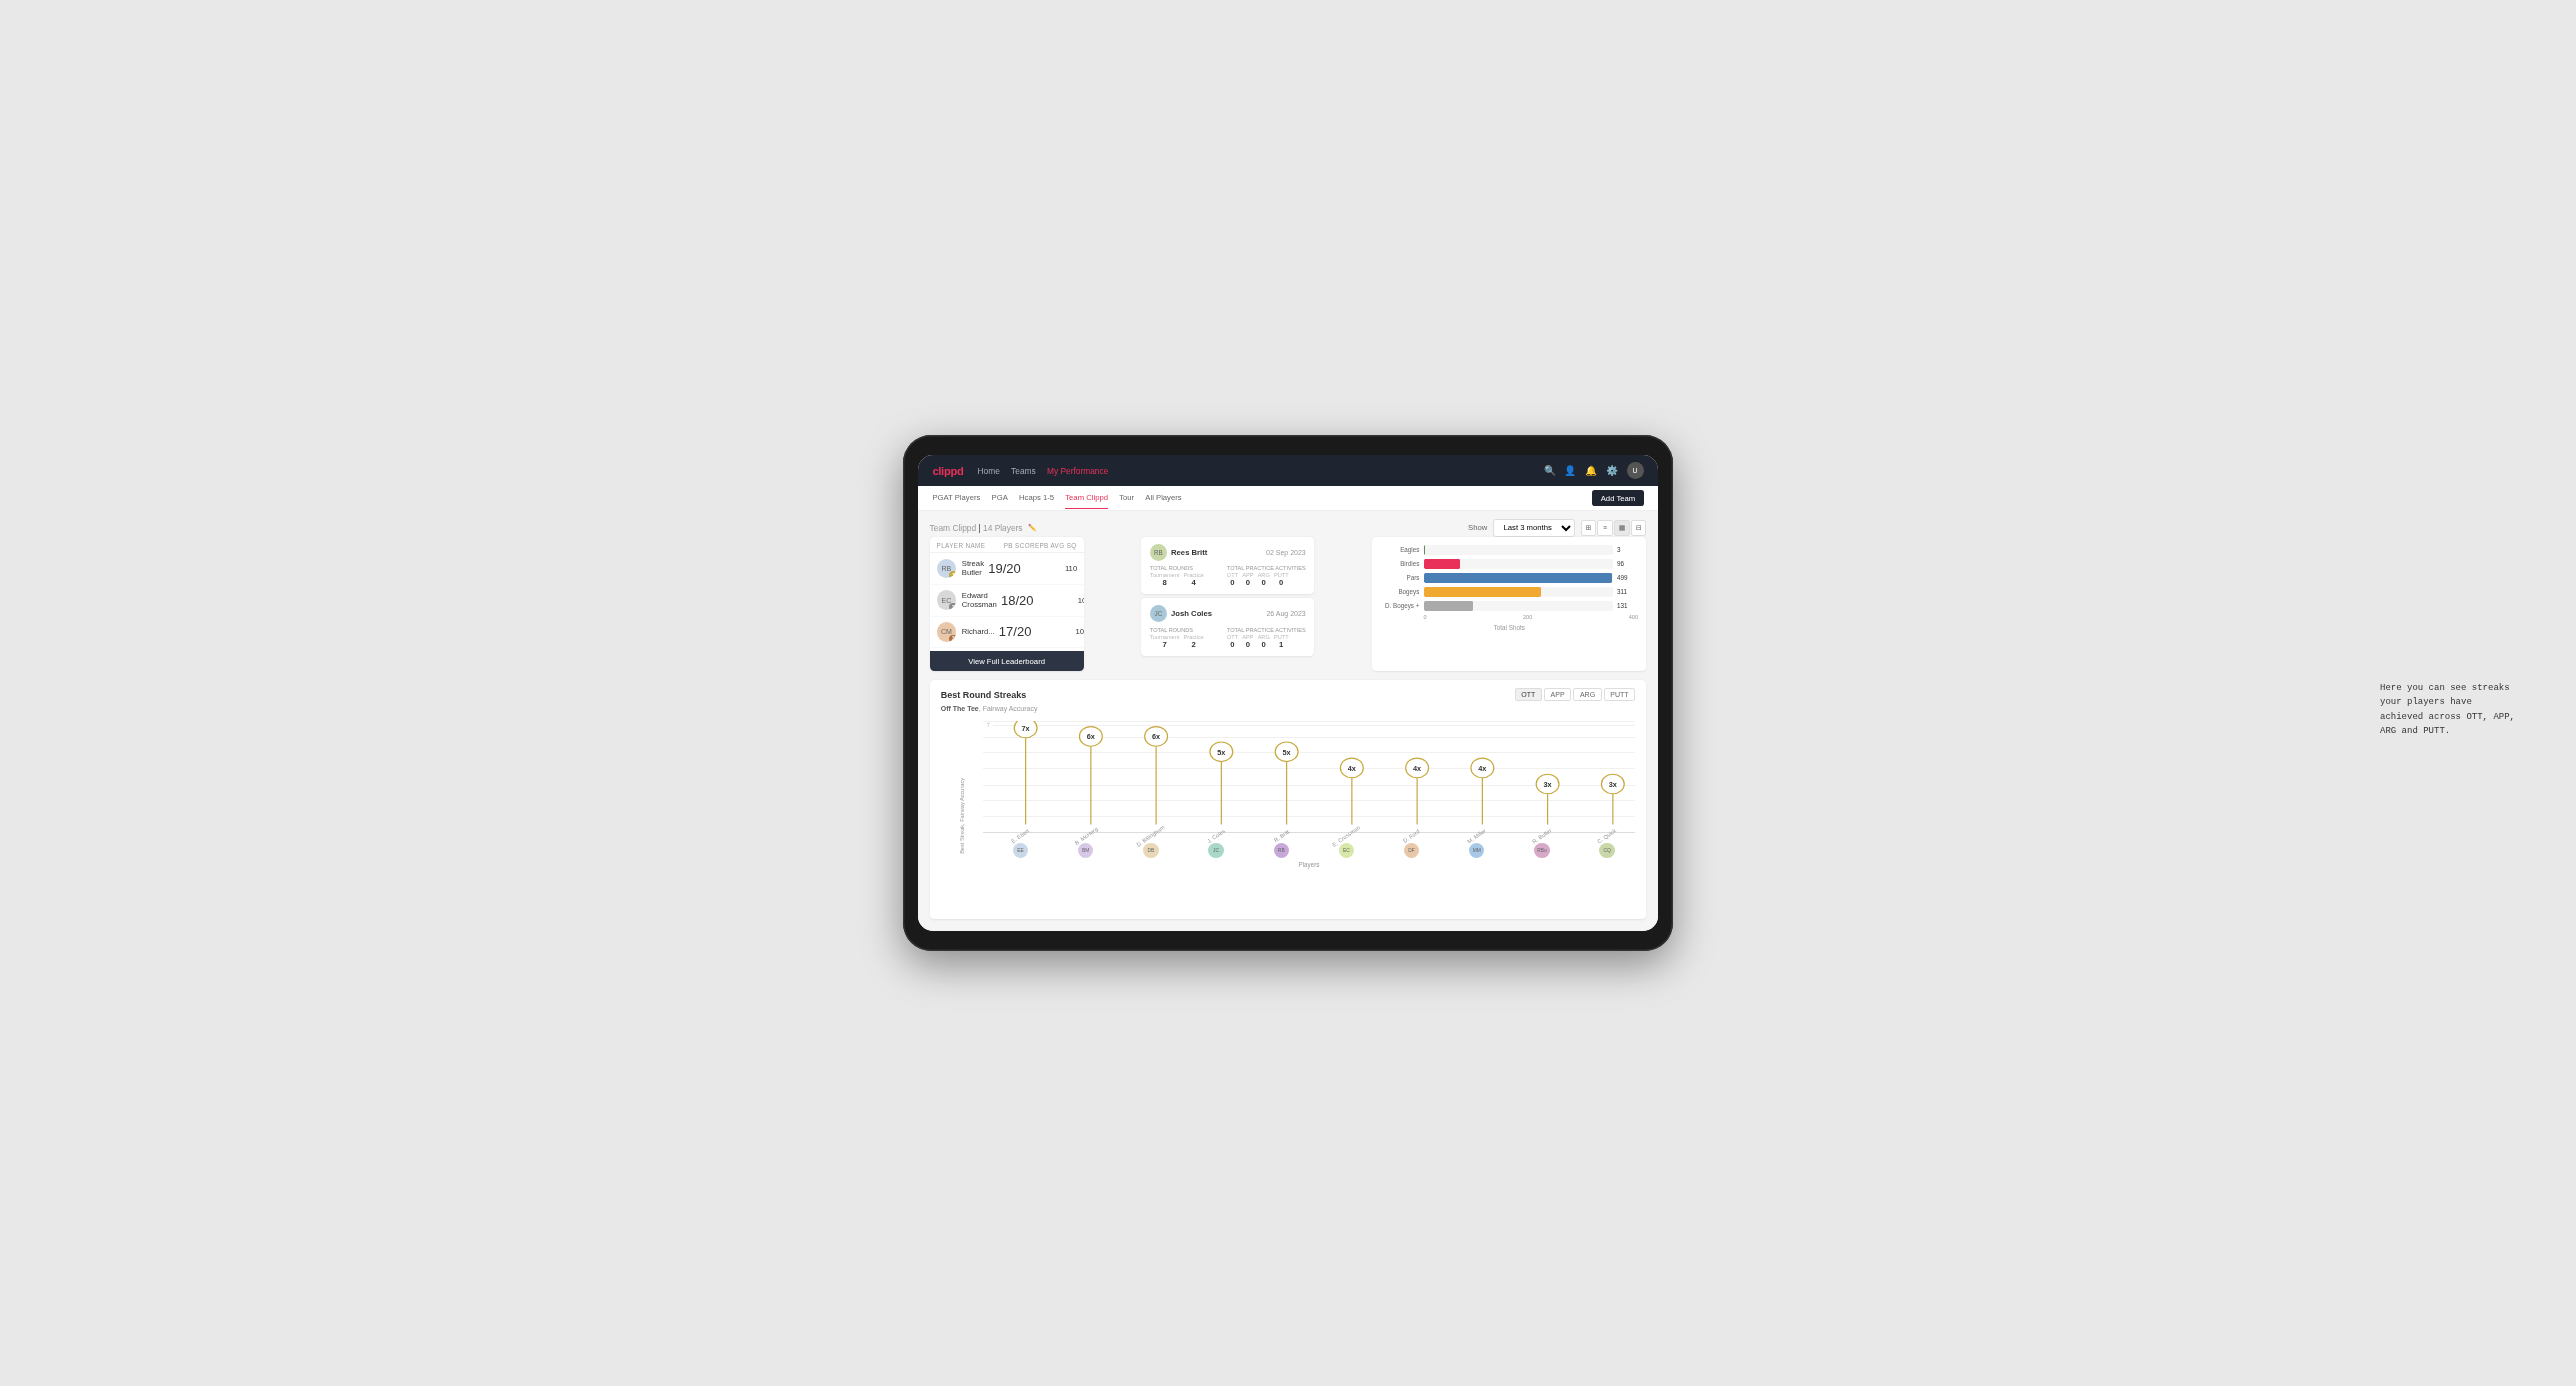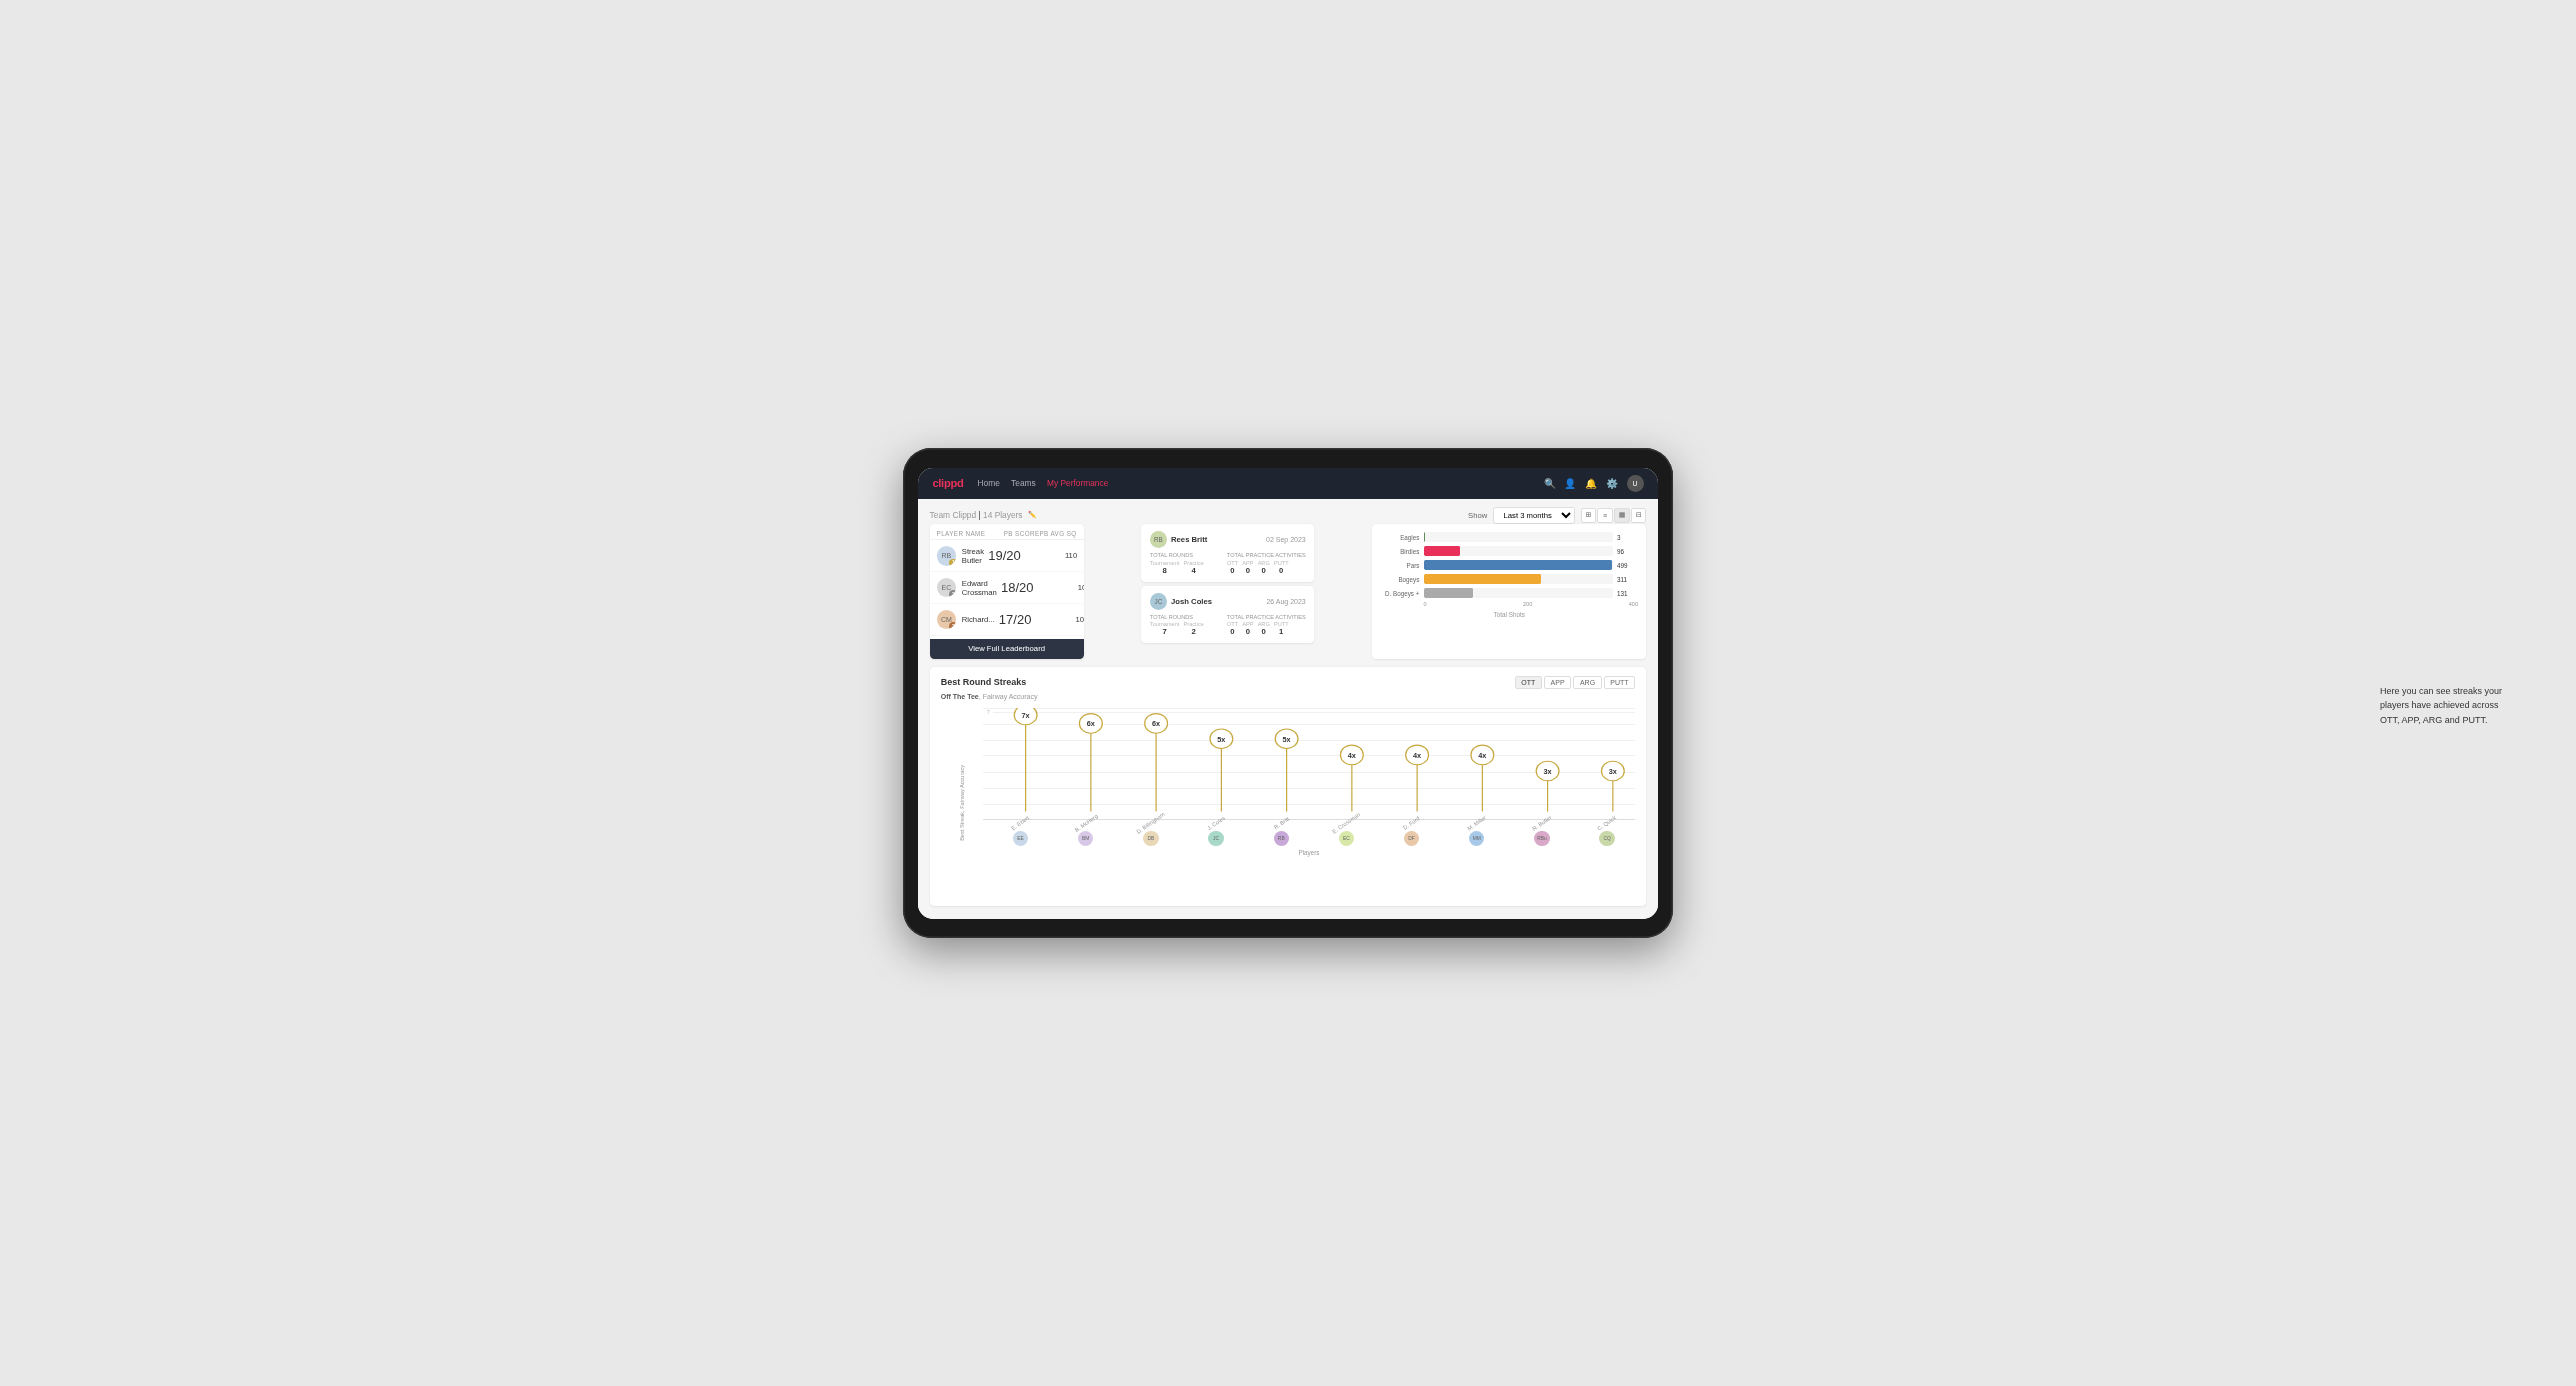--- a/index.html
+++ b/index.html
@@ -459,20 +459,29 @@
       </div>
       <div class="nav-icons">
         <span class="nav-icon">🔍</span>
         <span class="nav-icon">👤</span>
         <span class="nav-icon">🔔</span>
         <span class="nav-icon">⚙️</span>
         <div class="avatar-circle">U</div>
       </div>
     </nav>
 
+    <nav class="sub-nav">
+      <span class="sub-nav-link">PGAT Players</span>
+      <span class="sub-nav-link">PGA</span>
+      <span class="sub-nav-link">Hcaps 1-5</span>
+      <span class="sub-nav-link active">Team Clippd</span>
+      <span class="sub-nav-link">Tour</span>
+      <span class="sub-nav-link">All Players</span>
+      <button class="add-team-btn">Add Team</button>
+    </nav>
 
     <div class="main-content">
 
       <div class="team-header">
         <div style="display:flex;align-items:center;gap:2.8px;">
           <span class="team-title">
             <span>Team Clippd</span> | <span style="color:#999;">14 Players</span>
           </span>
           <span class="edit-icon">✏️</span>
         </div>
@@ -816,16 +825,16 @@
             </div>
             <div class="players-label">Players</div>
           </div>
         </div>
       </div>
     </div>
 
   </div>
 </div>
 
-<div style="position:fixed;right:56px;top:50%;transform:translateY(-20%);width:140px;font-size:9px;color:#333;line-height:1.6;">
+<div style="position:fixed;right:56px;top:50%;transform:translateY(-20%);width:140px;font-size:9px;color:#333;line-height:1.6;font-family:Liberation Mono, monospace;">
   <span>Here you can see streaks your players have achieved across OTT, APP, ARG and PUTT.</span>
 </div>
 
 
 </body></html>

